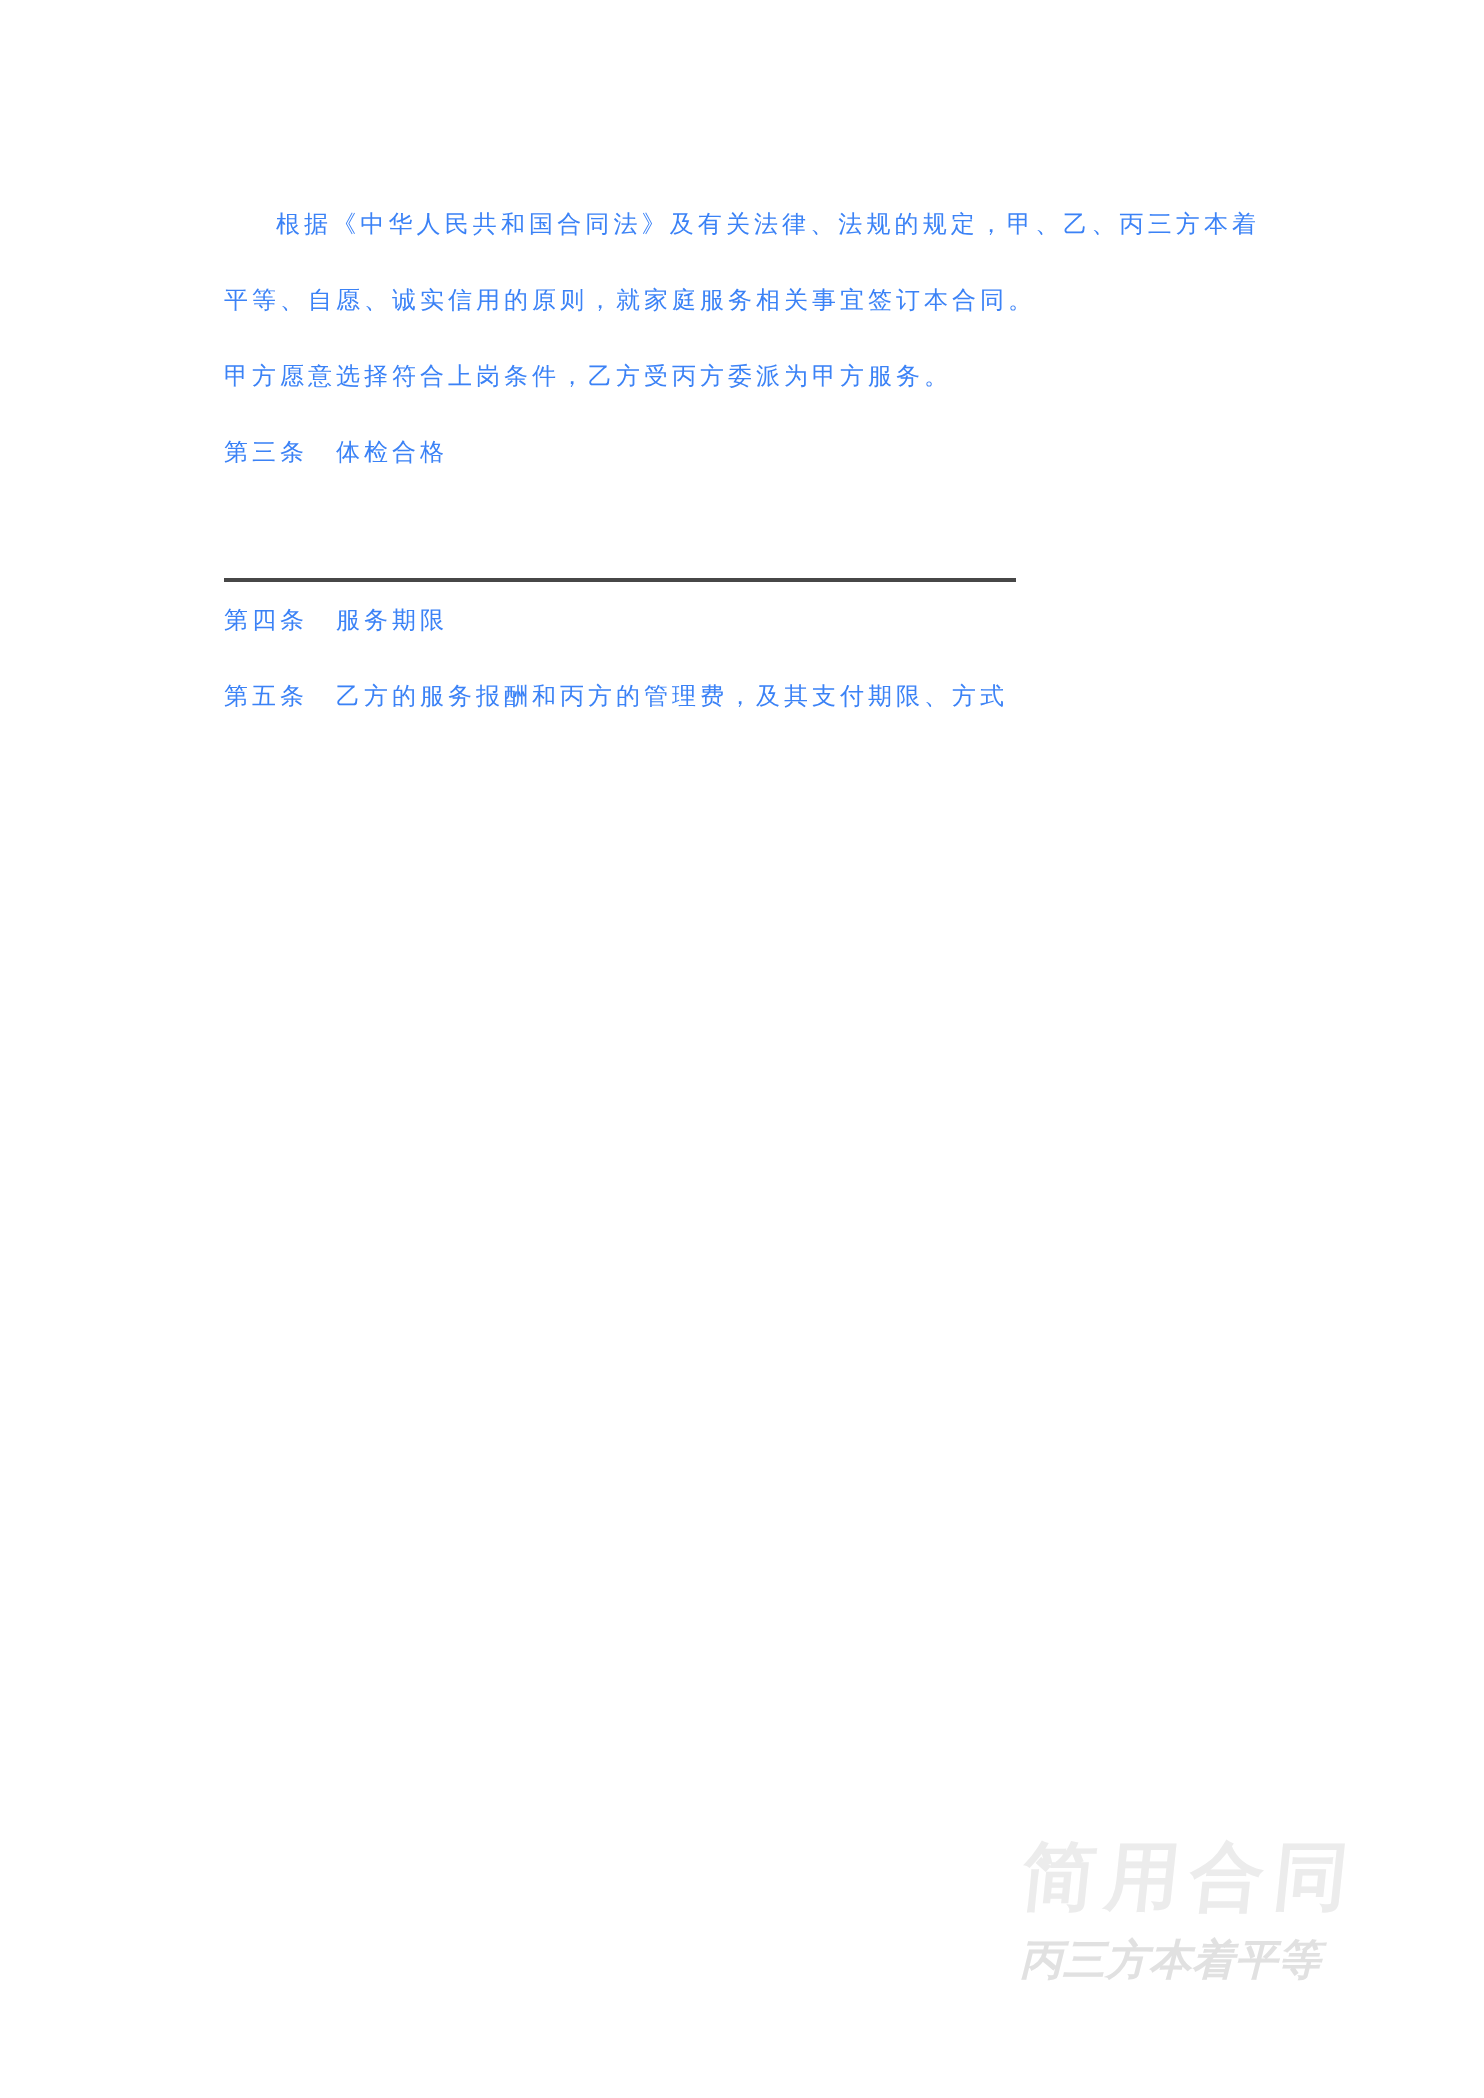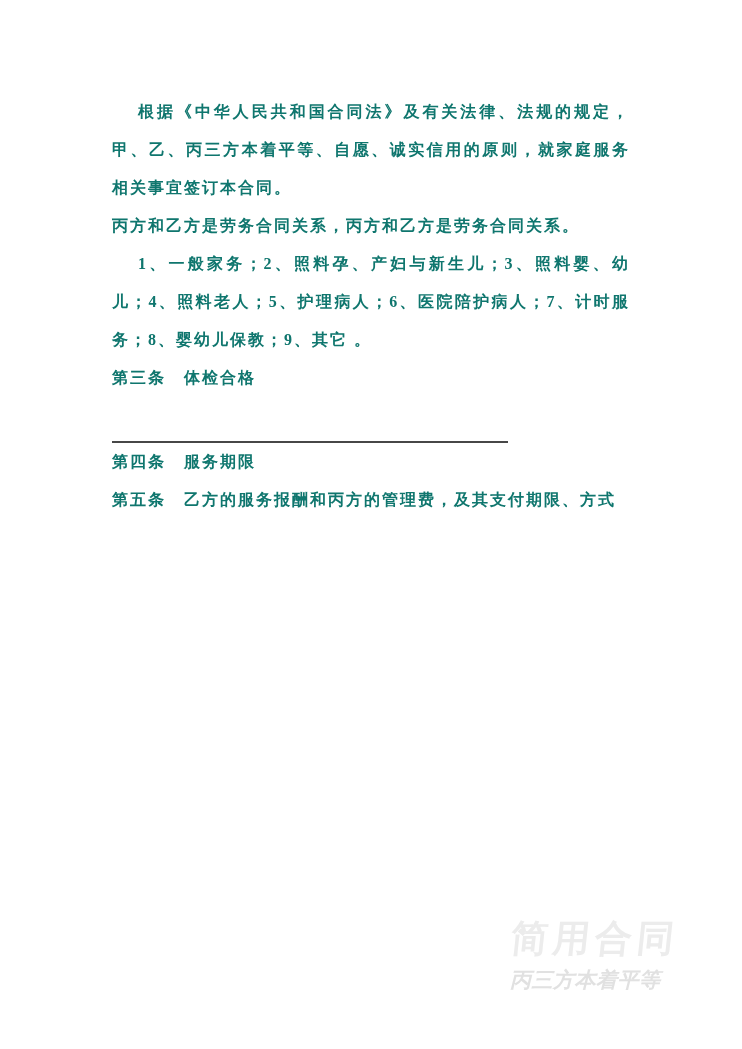--- a/index.html
+++ b/index.html
@@ -12,26 +12,25 @@
     height: 1049px;
     position: relative;
     overflow: hidden;
     font-family: "Liberation Serif", "DejaVu Serif", serif;
   }
   .doc {
     position: absolute;
     left: 112px;
     top: 93px;
     width: 518px;
-    color: #0f766e;
-    font-size: 16px;
+    color: #3b82f6;
+    font-size: 12px;
     line-height: 38px;
     letter-spacing: 2px;
     text-align: justify;
-    font-weight: bold;
   }
   .doc p {
     margin: 0;
   }
   .indent { text-indent: 26px; }
   .nowrap { white-space: nowrap; letter-spacing: 1px; }
   .mt15 { margin-top: 15px; }
   .mt16 { margin-top: 16px; }
   .mt17 { margin-top: 17px; }
   .mt18 { margin-top: 18px; }
@@ -73,25 +72,24 @@
 </head>
 <body>
 
 <div class="page">
 
   <div class="doc">
 
     <p class="indent">根据《中华人民共和国合同法》及有关法律、法规的规定，甲、乙、丙三方本着平等、自愿、诚实信用的原则，就家庭服务相关事宜签订本合同。</p>
 
 
-    <p class="mt18">丙方和乙方是劳务合同关系，丙方和乙方是劳务合同关系。</p>
+    <p class="mt18">甲方愿意选择符合上岗条件，乙方受丙方委派为甲方服务。</p>
 
 
 
-    <p class="indent mt19">1、一般家务；2、照料孕、产妇与新生儿；3、照料婴、幼儿；4、照料老人；5、护理病人；6、医院陪护病人；7、计时服务；8、婴幼儿保教；9、其它 。</p>
 
     <p class="mt15">第三条　体检合格</p>
 
     <div class="blank-rule"></div>
 
     <p class="mt29">第四条　服务期限</p>
 
 
     <p class="mt16">第五条　乙方的服务报酬和丙方的管理费，及其支付期限、方式</p>
 

